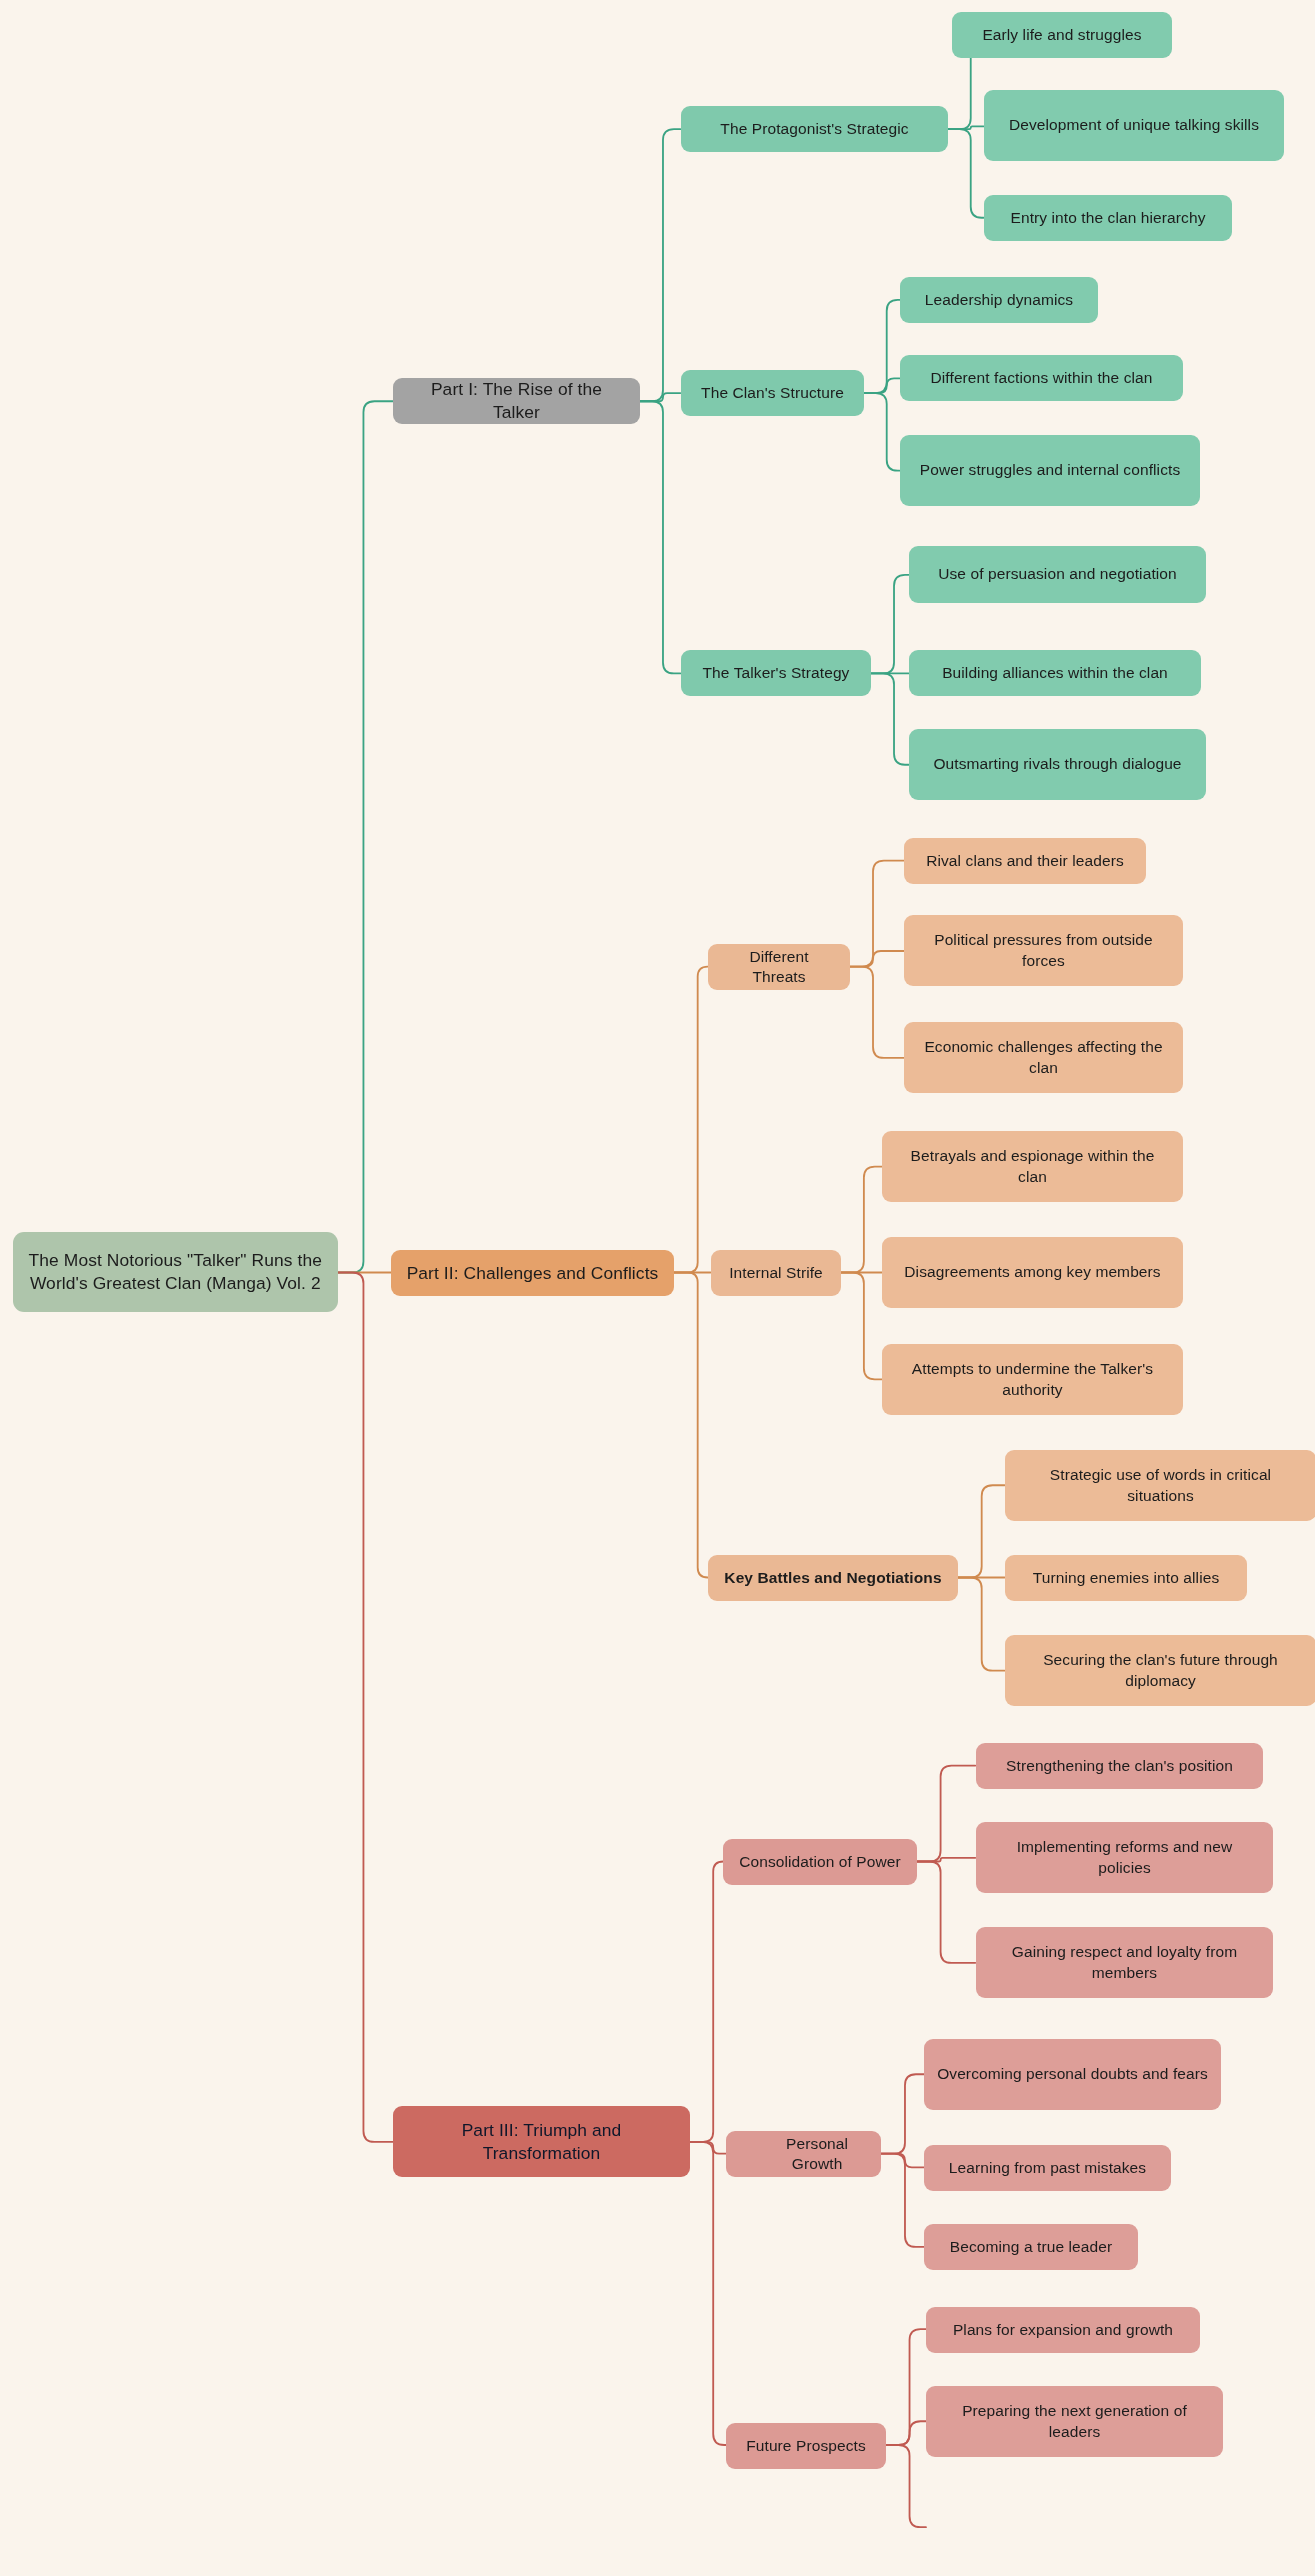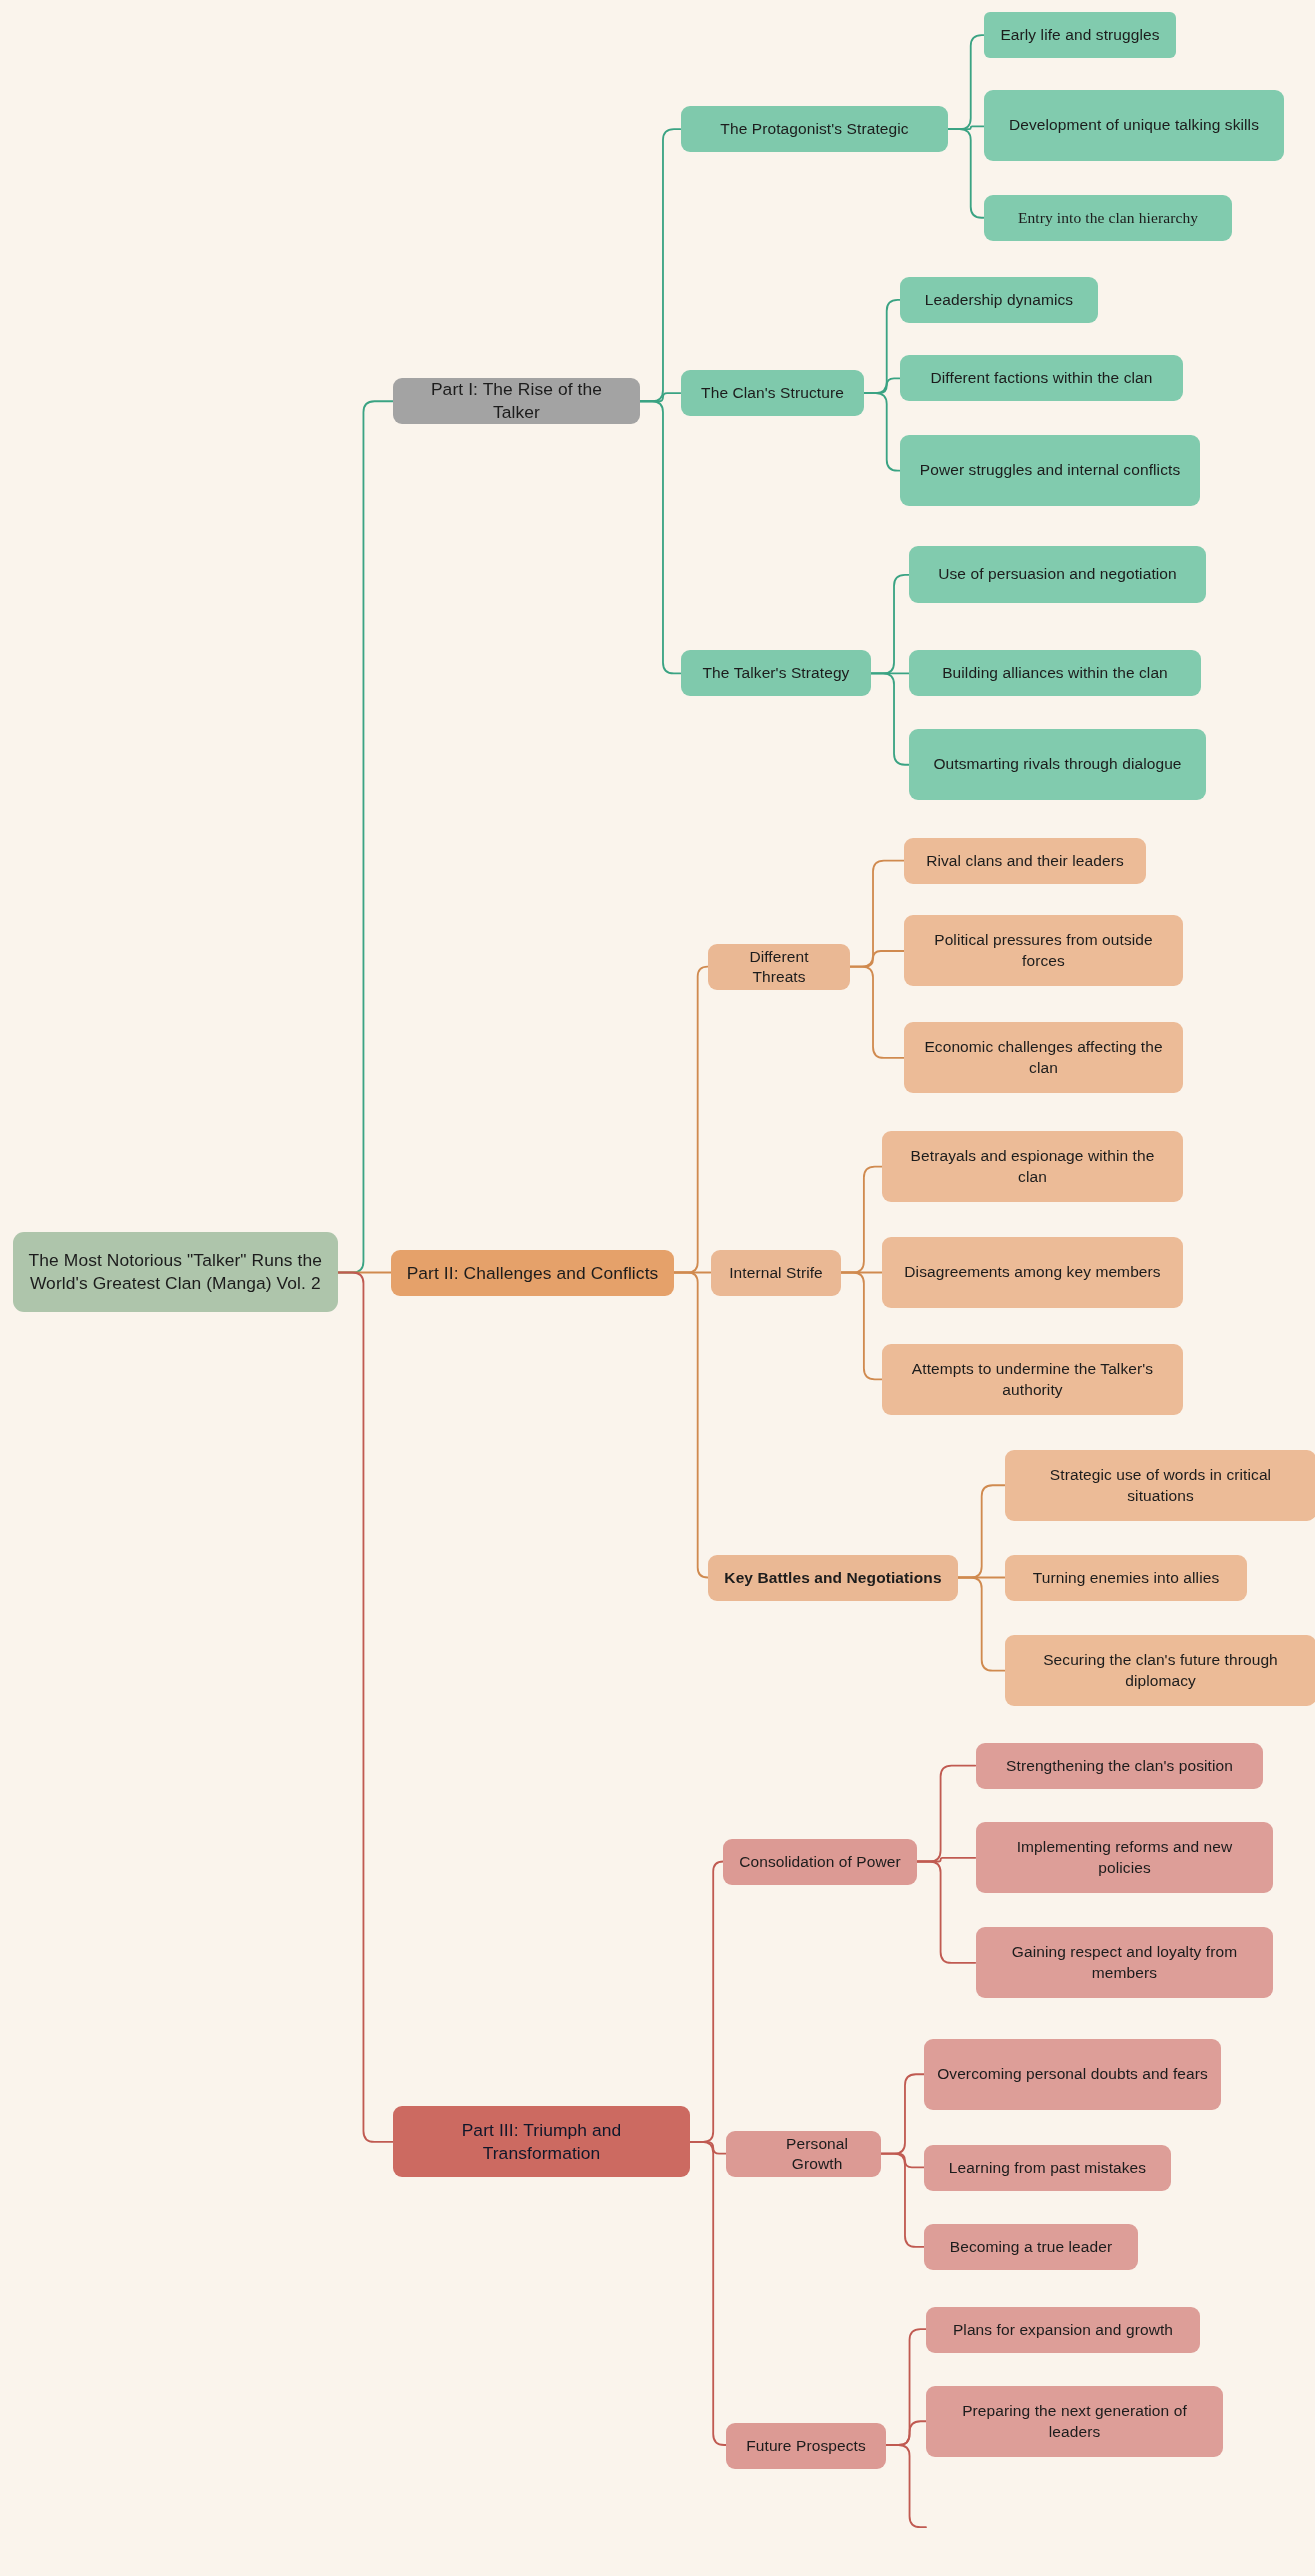--- a/index.html
+++ b/index.html
@@ -86,23 +86,23 @@
       <path d="M 970 2677 L 984 2677 Q 996 2677 996 2665 L 996 2562 Q 996 2550 1008 2550 L 1014 2550" fill="none" stroke="#c05a51" stroke-width="2" stroke-linecap="round"></path>
       <path d="M 970 2677 L 984 2677 Q 996 2677 996 2665 L 996 2663 Q 996 2651 1008 2651 L 1014 2651" fill="none" stroke="#c05a51" stroke-width="2" stroke-linecap="round"></path>
       <path d="M 970 2677 L 984 2677 Q 996 2677 996 2689 L 996 2755 Q 996 2767 1008 2767 L 1014 2767" fill="none" stroke="#c05a51" stroke-width="2" stroke-linecap="round"></path>
     </svg>
 
   <div class="node root" id="root-node" style="left:12.8px;top:1232px;width:325px;height:80px;">The Most Notorious "Talker" Runs the World's Greatest Clan (Manga) Vol. 2</div>
 
   <div class="node branch b1" id="n-b0" style="left:393px;top:378px;width:247px;height:46px;">Part I: The Rise of the Talker</div>
 
   <div class="node sub1" id="n-b0-c0" style="left:681px;top:106px;width:267px;height:46px;">The Protagonist's Strategic</div>
-  <div class="node leaf1" id="n-b0-c0-l0" style="left:984px;top:12px;width:192px;height:46px;border-radius:6px;">Early life and struggles</div>
+  <div class="node leaf1" id="n-b0-c0-l0" style="left:952px;top:12px;width:220px;height:46px;">Early life and struggles</div>
   <div class="node leaf1" id="n-b0-c0-l1" style="left:984px;top:90px;width:300px;height:71px;">Development of unique talking skills</div>
-  <div class="node leaf1" id="n-b0-c0-l2" style="left:984px;top:195px;width:248px;height:46px;font-family:Liberation Serif, serif;">Entry into the clan hierarchy</div>
+  <div class="node leaf1" id="n-b0-c0-l2" style="left:984px;top:195px;width:248px;height:46px;">Entry into the clan hierarchy</div>
 
   <div class="node sub1" id="n-b0-c1" style="left:681px;top:370px;width:183px;height:46px;">The Clan's Structure</div>
   <div class="node leaf1" id="n-b0-c1-l0" style="left:900px;top:277px;width:198px;height:46px;">Leadership dynamics</div>
   <div class="node leaf1" id="n-b0-c1-l1" style="left:900px;top:355px;width:283px;height:46px;">Different factions within the clan</div>
   <div class="node leaf1" id="n-b0-c1-l2" style="left:900px;top:435px;width:300px;height:71px;">Power struggles and internal conflicts</div>
 
   <div class="node sub1" id="n-b0-c2" style="left:681px;top:650px;width:190px;height:46px;">The Talker's Strategy</div>
   <div class="node leaf1" id="n-b0-c2-l0" style="left:909px;top:546px;width:297px;height:57px;">Use of persuasion and negotiation</div>
   <div class="node leaf1" id="n-b0-c2-l1" style="left:909px;top:650px;width:292px;height:46px;">Building alliances within the clan</div>
   <div class="node leaf1" id="n-b0-c2-l2" style="left:909px;top:729px;width:297px;height:71px;">Outsmarting rivals through dialogue</div>

